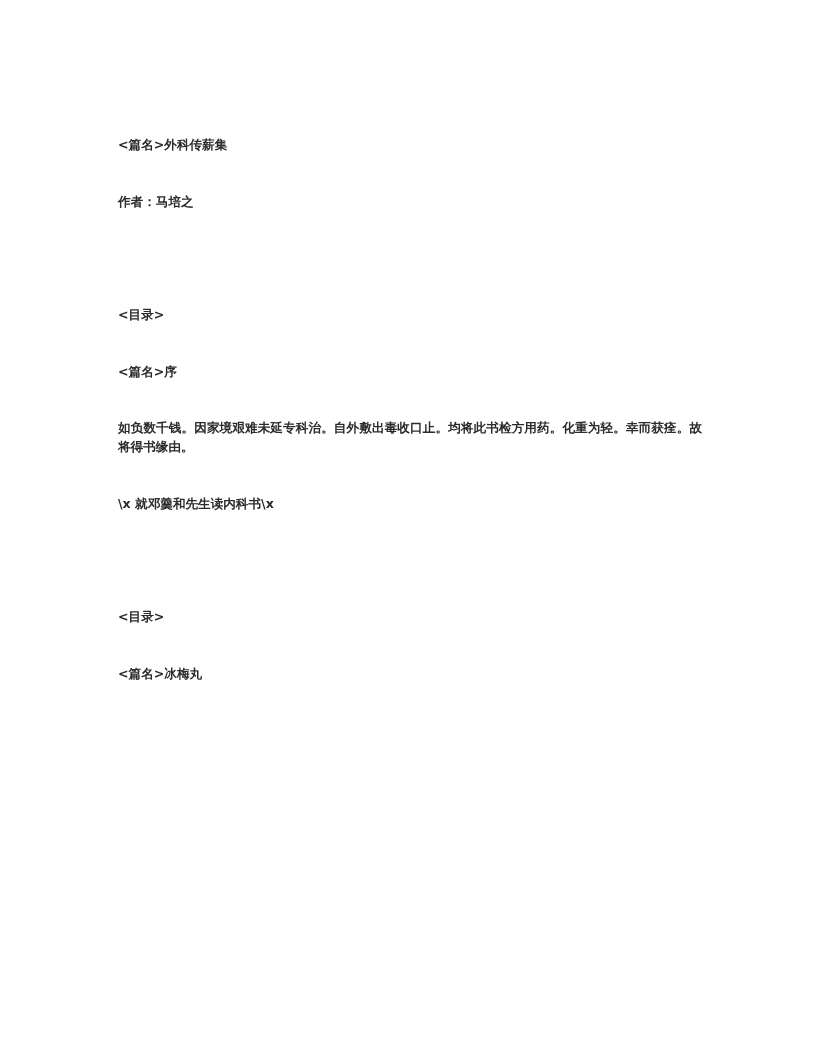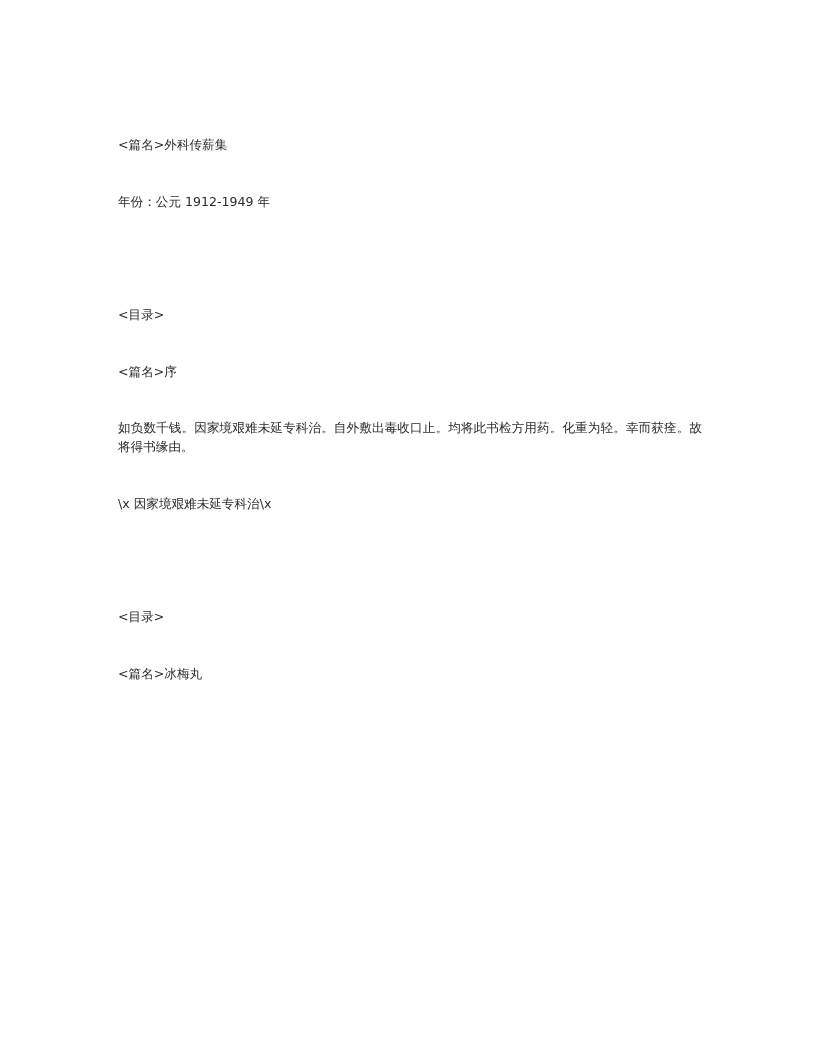--- a/index.html
+++ b/index.html
@@ -28,37 +28,38 @@
     text-align: justify;
     text-justify: inter-ideograph;
     word-break: break-all;
     white-space: pre-wrap;
   }
   .line {
     display: block;
     min-height: 18.9px;
     white-space: pre-wrap;
     word-break: break-all;
+    font-weight: bold;
   }
   .line.blank {
     height: 18.9px;
   }
 </style>
 </head>
 <body>
 
 <div class="page">
   <div class="text-block">
     <span class="line">&lt;篇名&gt;外科传薪集</span>
-    <span class="line">年份：公元 1912-1949 年</span>
+    <span class="line">作者：马培之</span>
     <span class="line blank"></span>
     <span class="line">&lt;目录&gt;</span>
     <span class="line">&lt;篇名&gt;序</span>
     <span class="line">如负数千钱。因家境艰难未延专科治。自外敷出毒收口止。均将此书检方用药。化重为轻。幸而获痊。故将得书缘由。</span>
-    <span class="line">\x 因家境艰难未延专科治\x</span>
+    <span class="line">\x 就邓羹和先生读内科书\x</span>
     <span class="line blank"></span>
     <span class="line">&lt;目录&gt;</span>
     <span class="line">&lt;篇名&gt;冰梅丸</span>
     
     
     
     
     
     
     

